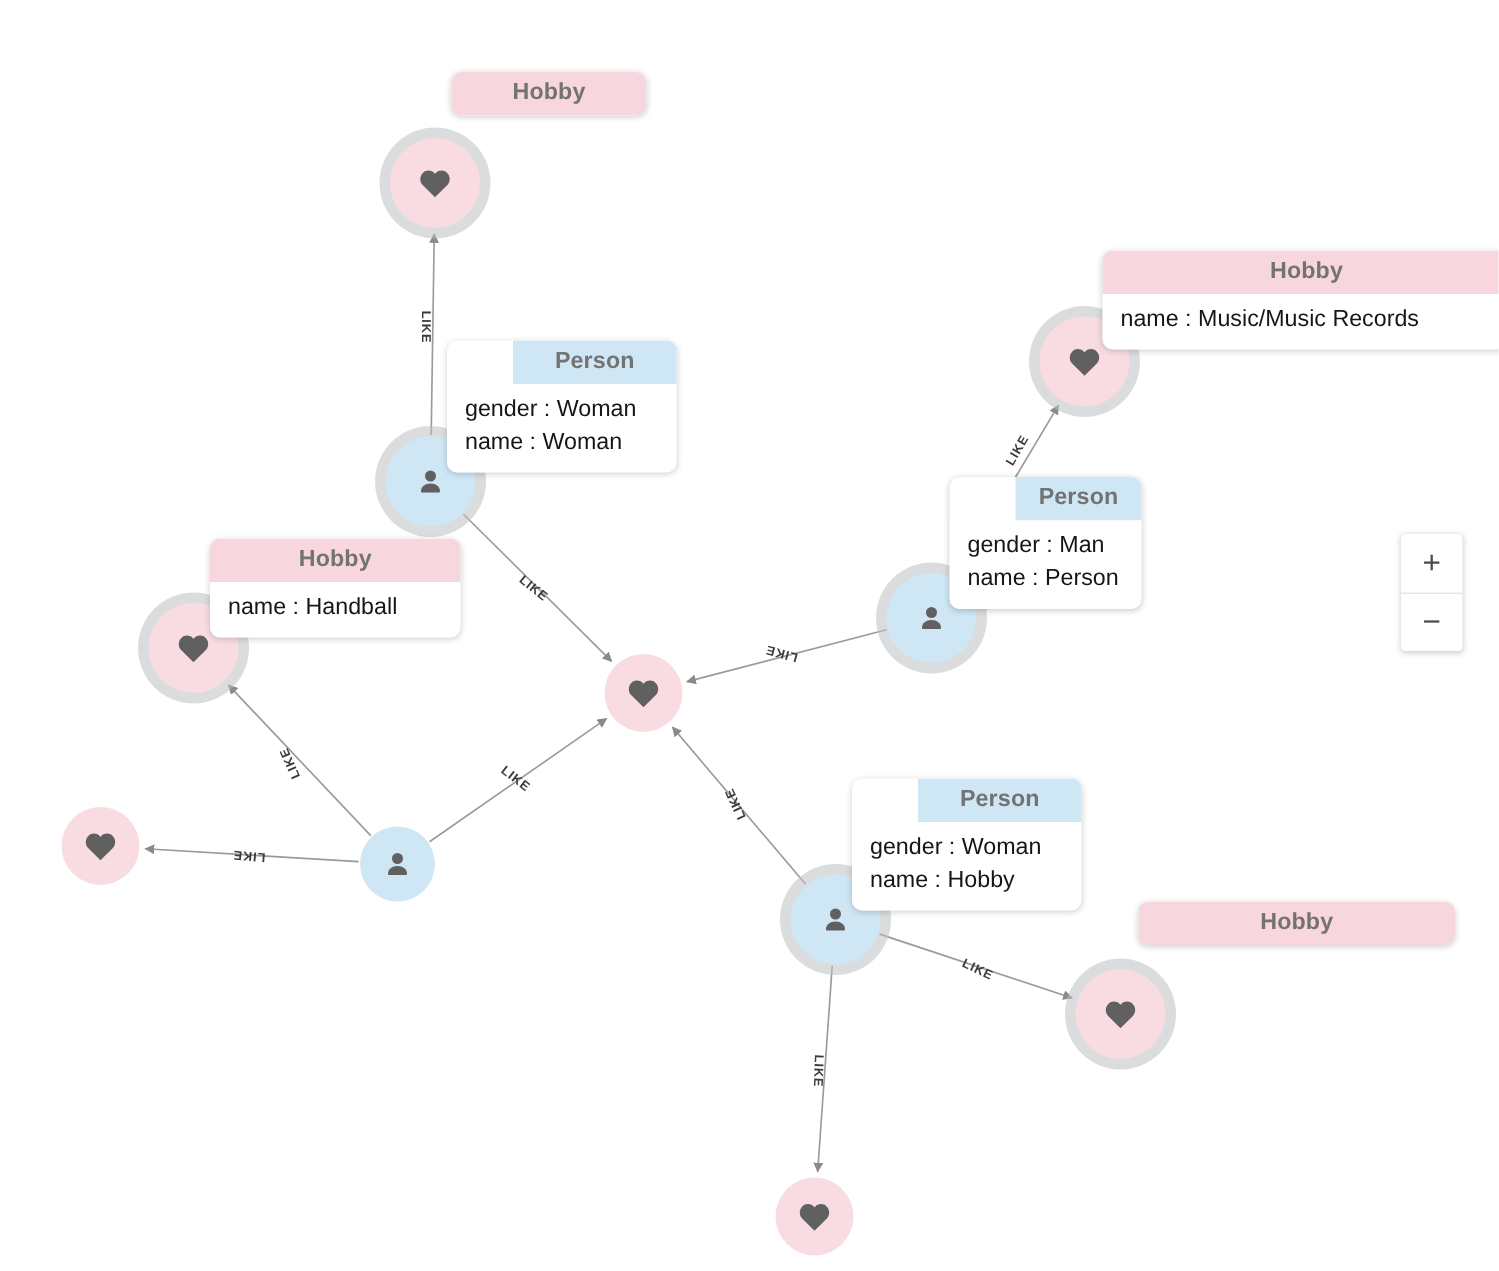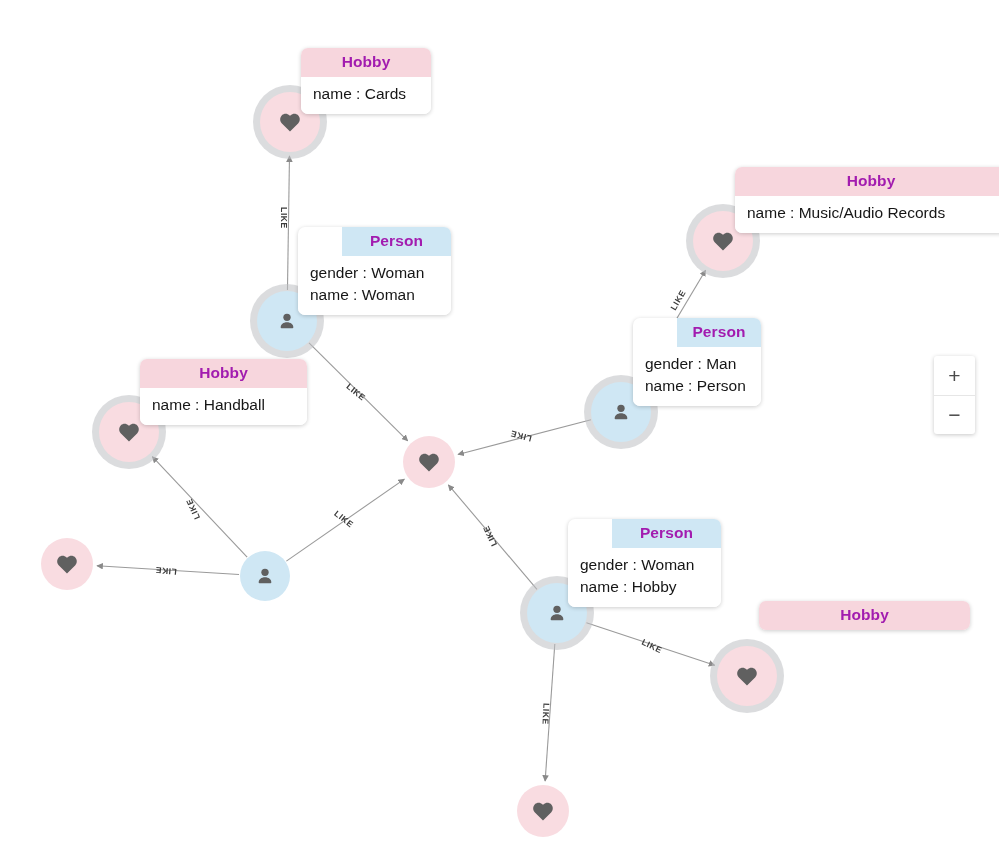--- a/index.html
+++ b/index.html
@@ -34,21 +34,21 @@
     border-radius:7px;
     box-shadow:0 1px 4px rgba(0,0,0,.20);
     overflow:hidden;
     background:#ffffff;
     box-sizing:border-box;
   }
   .card .card-title{
     text-align:center;
     font-weight:bold;
     font-size:15.5px;
-    color:#a21caf;
+    color:#737373;
     padding:5px 10px 6px 10px;
     letter-spacing:.1px;
   }
   .card.hobby .card-title{ background:#f7d6dd; }
   .card.person .card-title{ background:#cfe7f4;margin-left:44px; }
   .card .card-body{
     background:#fff;
     padding:6px 12px 9px 12px;
     font-size:15.5px;
     color:#161616;
@@ -210,35 +210,32 @@
       <span class="edge-label" style="left: 193px; top: 509px; transform: translate(-50%, -50%) rotate(246deg);">LIKE</span>
       <span class="edge-label" style="left: 344px; top: 519px; transform: translate(-50%, -50%) rotate(38deg);">LIKE</span>
       <span class="edge-label" style="left: 166px; top: 571px; transform: translate(-50%, -50%) rotate(185deg);">LIKE</span>
       <span class="edge-label" style="left: 490px; top: 536px; transform: translate(-50%, -50%) rotate(245deg);">LIKE</span>
       <span class="edge-label" style="left: 652px; top: 646px; transform: translate(-50%, -50%) rotate(26deg);">LIKE</span>
       <span class="edge-label" style="left: 546px; top: 714px; transform: translate(-50%, -50%) rotate(92deg);">LIKE</span>
     </div>
   <div id="cards-layer">
       <div class="card hobby" style="left: 301px; top: 48px; width: 130px;">
         <div class="card-title">Hobby</div>
-        <div class="card-body">
-          <span class="row">name : Cards</span>
-        </div>
       </div>
       <div class="card person" style="left: 298px; top: 227px; width: 153px;">
         <div class="card-title">Person</div>
         <div class="card-body">
           <span class="row">gender : Woman</span>
           <span class="row">name : Woman</span>
         </div>
       </div>
       <div class="card hobby" style="left: 735px; top: 167px; width: 272px;">
         <div class="card-title">Hobby</div>
         <div class="card-body">
-          <span class="row">name : Music/Audio Records</span>
+          <span class="row">name : Music/Music Records</span>
         </div>
       </div>
       <div class="card person" style="left: 633px; top: 318px; width: 128px;">
         <div class="card-title">Person</div>
         <div class="card-body">
           <span class="row">gender : Man</span>
           <span class="row">name : Person</span>
         </div>
       </div>
       <div class="card hobby" style="left: 140px; top: 359px; width: 167px;">

